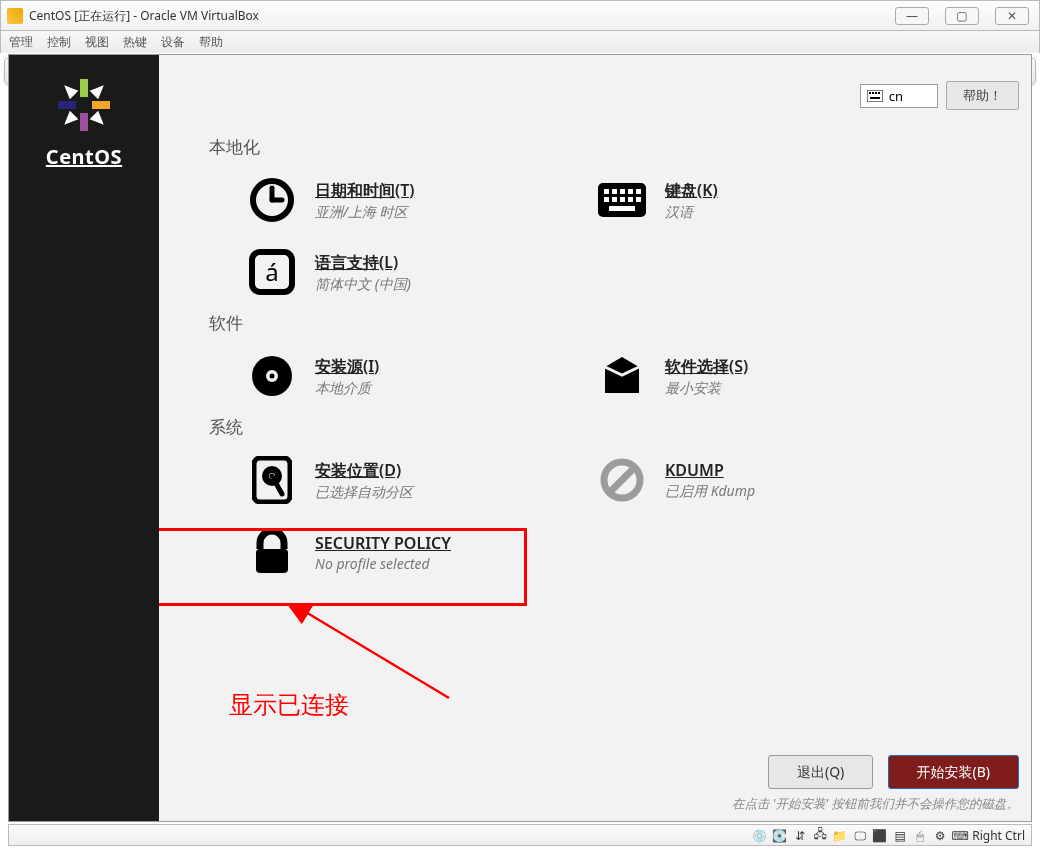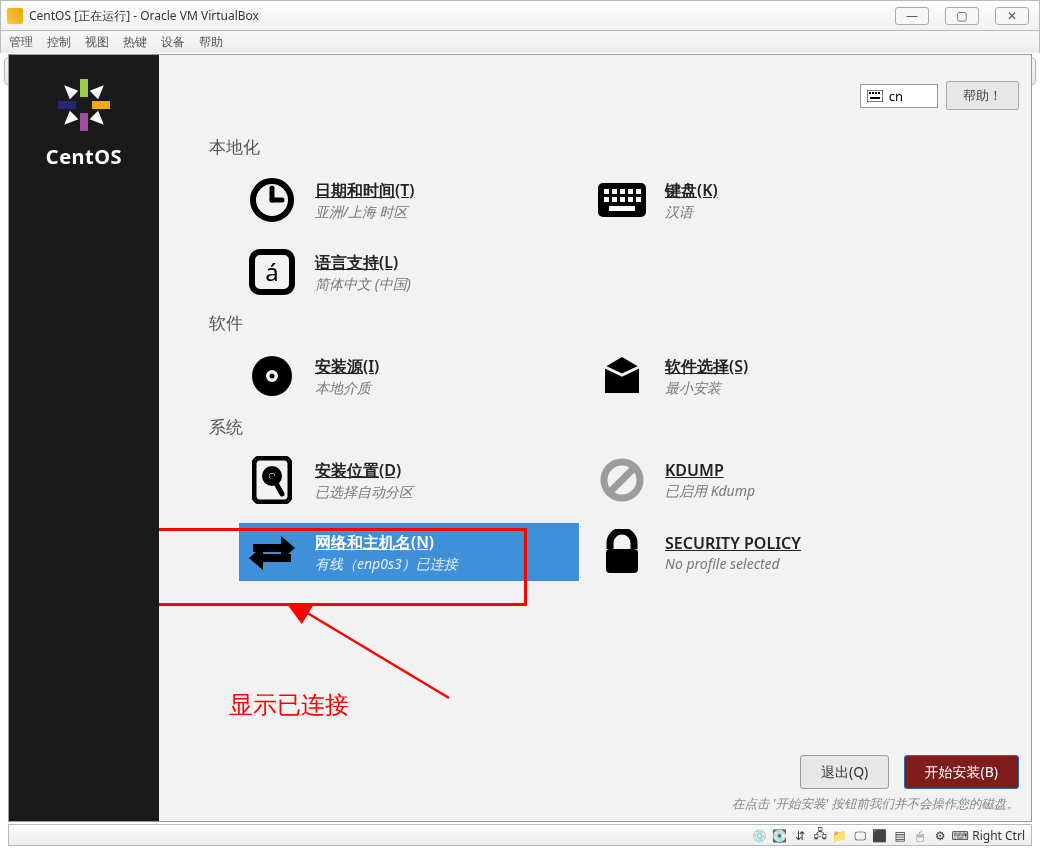--- a/index.html
+++ b/index.html
@@ -24,21 +24,21 @@
 .guest { position:absolute; left:8px; top:54px; right:8px; bottom:28px; border:1px solid #999; background:#f2f2f2; overflow:hidden; }
 
 
 .gtop { position:absolute; top:26px; right:12px; display:flex; gap:8px; align-items:center; }
 .langbox { background:#fff; border:1px solid #999; padding:2px 34px 2px 6px; font-size:13px; display:flex; align-items:center; gap:6px; }
 .helpbtn { background:#e7e7e7; border:1px solid #aaa; padding:4px 16px; font-size:13px; color:#444; border-radius:2px; }
 
 
 .sidebar { position:absolute; left:0; top:0; bottom:0; width:150px; background:#1a1a1a; color:#fff; display:flex; flex-direction:column; align-items:center; padding-top:20px; }
 .logo { width:60px; height:60px; position:relative; }
-.brand { margin-top:8px; font-size:20px; font-weight:bold; color:#fff; letter-spacing:.5px; }
+.brand { margin-top:8px; font-size:20px; font-weight:bold; color:#fff; letter-spacing:.5px;text-decoration:underline; }
 
 .logo svg { width:60px; height:60px; }
 
 
 .main { position:absolute; left:150px; right:0; top:60px; bottom:60px; padding:10px 20px 0 80px; overflow:hidden; }
 .section-head { font-size:17px; color:#555; margin: 10px 0 12px -30px; }
 .grid { display:grid; grid-template-columns: 340px 340px; row-gap:14px; column-gap:10px; }
 .item { display:flex; align-items:center; gap:18px; padding:4px 8px; cursor:default; }
 .item.selected { background:#3f8fd9; color:#fff; }
 .iconwrap { width:50px; height:50px; display:flex; align-items:center; justify-content:center; flex-shrink:0; }
@@ -46,21 +46,21 @@
 .item .texts .sub { font-size:14px; color:#777; font-style:italic; }
 .item.selected .texts .title { color:#fff; }
 .item.selected .texts .sub { color:#e8f1fb; }
 .redbox { position:absolute; border:3px solid red; pointer-events:none; }
 
 
 .anno-label { position:absolute; color:red; font-size:24px; }
 
 
 .footer { position:absolute; left:150px; right:12px; bottom:8px; text-align:right; }
-.btn { display:inline-block; border:1px solid #999; background:#e7e7e7; padding:6px 20px; font-size:14px; color:#333; border-radius:3px; margin-left:10px; }
+.btn { display:inline-block; border:1px solid #999; background:#e7e7e7; padding:6px 28px; font-size:14px; color:#333; border-radius:3px; margin-left:10px; }
 .btn.primary { background:#7f1d1d; border-color:#2a69aa; color:#fff; }
 .footnote { font-size:12.5px; color:#888; font-style:italic; margin-top:6px; }
 
 
 .statusbar { position:absolute; left:8px; right:8px; bottom:4px; height:22px; display:flex; align-items:center; justify-content:flex-end; gap:4px; font-size:12px; color:#333; border:1px solid #bbb; background:linear-gradient(#fbfbfb,#eee); padding:0 6px;}
 .sbicon { width:16px; height:16px; display:inline-flex; align-items:center; justify-content:center; font-size:12px; }
 </style>
 </head>
 <body>
 
@@ -255,32 +255,20 @@
           <svg width="46" height="46" viewBox="0 0 46 46">
               <circle cx="23" cy="23" r="18" fill="none" stroke="#000" stroke-width="7"></circle>
               <line x1="12" y1="34" x2="34" y2="12" stroke="#000" stroke-width="7"></line>
             </svg>
         </div>
         <div class="texts">
           <div class="title">KDUMP</div>
           <div class="sub">已启用 Kdump</div>
         </div>
       </div>
-      <div class="item selected">
-        <div class="iconwrap">
-          <svg width="50" height="44" viewBox="0 0 50 44">
-              <path d="M6 14 L34 14 L34 6 L48 18 L34 30 L34 22 L6 22 Z" fill="#000"></path>
-              <path d="M44 30 L16 30 L16 22 L2 34 L16 46 L16 38 L44 38 Z" fill="#000" transform="translate(0,-6)"></path>
-            </svg>
-        </div>
-        <div class="texts">
-          <div class="title">网络和主机名(N)</div>
-          <div class="sub">有线（enp0s3）已连接</div>
-        </div>
-      </div>
       <div class="item">
         <div class="iconwrap">
           <svg width="40" height="46" viewBox="0 0 40 46">
               <path d="M8 20 L8 14 a12 12 0 0 1 24 0 L32 20" fill="none" stroke="#000" stroke-width="7"></path>
               <rect x="4" y="20" width="32" height="24" rx="4" fill="#000"></rect>
             </svg>
         </div>
         <div class="texts">
           <div class="title">SECURITY POLICY</div>
           <div class="sub">No profile selected</div>

